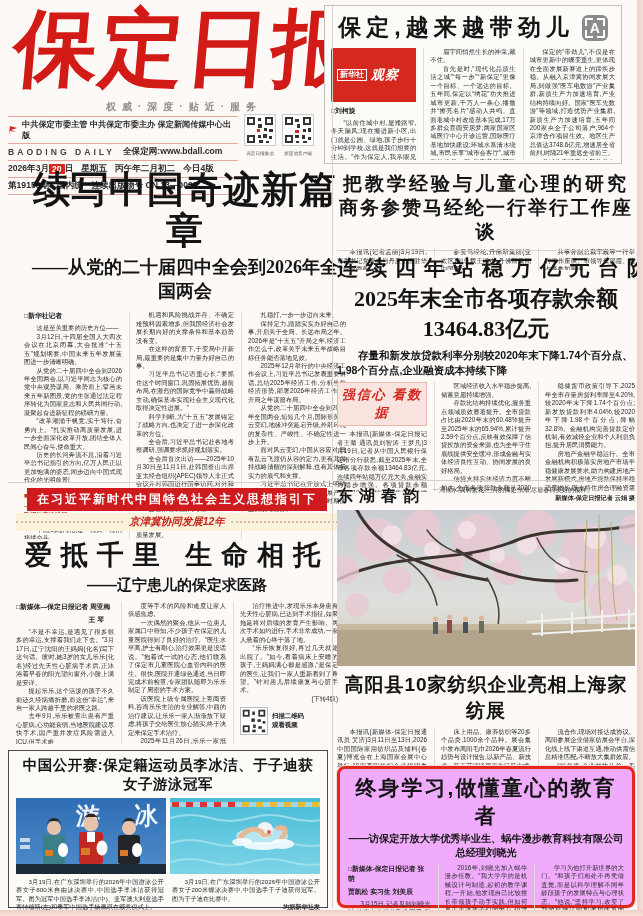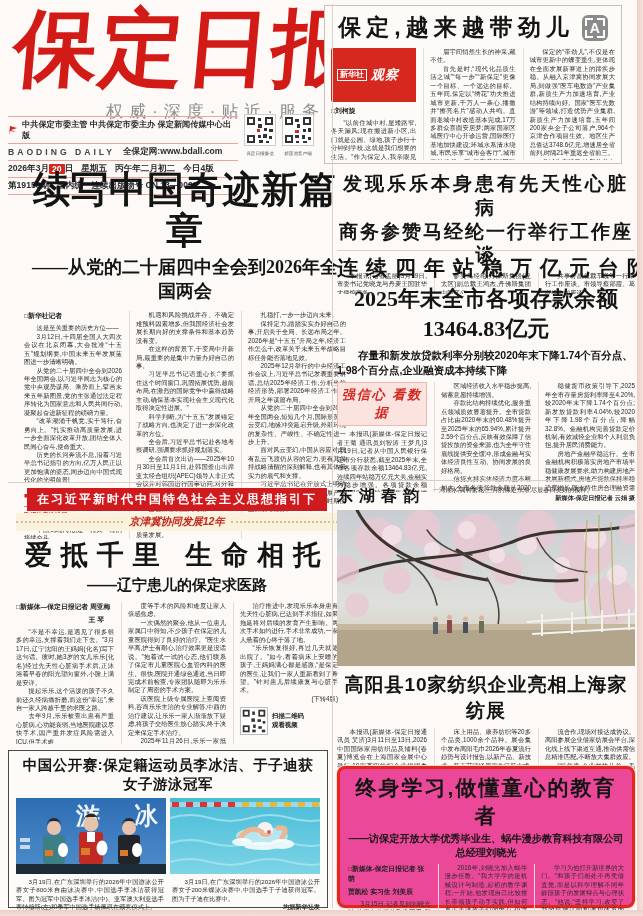--- a/index.html
+++ b/index.html
@@ -12,21 +12,21 @@
   .hl{font-weight:bold;color:#141414;font-family:"Liberation Sans","DejaVu Sans",sans-serif;}
   .serif{font-family:"Liberation Serif","DejaVu Serif",serif;}
   .cols{display:flex;gap:7px;}
   .col{flex:1;overflow:hidden;min-width:0;}
   .col + .col{border-left:1px solid #e4ddd6;padding-left:6px;}
   .tiny p{margin:0;text-indent:2em;font-size:6.3px;line-height:1.34;text-align:justify;color:#2b2b2b;}
   .byline{font-size:6.8px;font-weight:bold;color:#222;margin:0 0 3px 0;}
   .jump{font-size:6.3px;color:#2b2b2b;text-align:right;}
   
   .mh-title{font-family:"DejaVu Serif","Liberation Serif",serif;font-weight:bold;color:#d21a17;font-size:84px;line-height:1.0;letter-spacing:2px;transform:skewX(-5deg);white-space:nowrap;}
-  .mh-slogan{color:#8e8e8e;font-size:17px;letter-spacing:6px;font-weight:normal;}
+  .mh-slogan{color:#8e8e8e;font-size:10px;letter-spacing:6px;font-weight:bold;}
   .mh-row{display:flex;align-items:center;font-size:8.6px;color:#2c2c2c;font-weight:bold;border-top:1px solid #e7a79c;padding:2px 0;}
   .mh-row .sp{margin-right:8px;}
   .daybox{background:#d2281f;color:#fff;padding:0 3px;border-radius:1px;font-weight:bold;}
   .qrcap{font-size:4.6px;color:#555;text-align:center;margin-top:1px;}
   
   .obx{border:1px solid #c9c0b8;background:#fdfbf8;}
   .badge{background:#d5281f;color:#fff;display:flex;align-items:center;padding:18px 6px;border-radius:2px;width:86px;height:18px;}
   .badge .b1{font-size:8px;font-weight:bold;border:1px solid #fff;padding:0 2px;margin-right:4px;line-height:1.2;}
   .badge .b2{font-size:13px;font-weight:bold;font-style:italic;letter-spacing:1px;}
   .aicon{width:26px;height:26px;background:#8b8b8b;border-radius:6px;position:relative;display:flex;align-items:center;justify-content:center;color:#fff;font-weight:bold;font-size:14px;}
@@ -37,21 +37,21 @@
   .aicon i.br{right:3px;bottom:3px;border-left:none;border-top:none;}
   .inset{margin:4px 0;padding:2px 0;}
   .inset .t{font-size:7.4px;font-weight:bold;color:#111;}
   .inset .t::before{content:"■ ";color:#d2281f;}
   .inset .s{font-size:6.2px;font-weight:bold;color:#c3261d;margin-top:1px;}
   .redbanner{background:#cf1b1d;color:#fff;font-weight:bold;font-size:12px;text-align:center;letter-spacing:2px;padding:3px 10px;}
   .subbanner{background:#fbf2dc;color:#c3261d;font-weight:bold;font-style:italic;font-size:10.5px;text-align:center;padding:2px 0;display:flex;align-items:center;gap:6px;justify-content:center;}
   .subbanner .dots{flex:1;border-top:2px dotted #d7b9a9;height:0;}
   .tagbox{background:#fbe4e0;border:1px solid #efb9b0;color:#d2281f;font-weight:bold;font-style:italic;font-size:13px;letter-spacing:2px;text-align:center;padding:3px 0;margin-bottom:4px;}
   .swimbox{border:1.5px solid #4a4a4a;background:#fdfbf8;}
-  .redbox{border:3px solid #e3271c;border-radius:8px;background:#ec4899;box-shadow:0 0 0 1px #f7d9d4;}
+  .redbox{border:3px solid #e3271c;border-radius:8px;background:#f0abfc;box-shadow:0 0 0 1px #f7d9d4;}
   .caps{font-size:6.2px;line-height:1.35;text-align:justify;color:#2b2b2b;}
   .photo-frame{overflow:hidden;background:#ddd;}
 </style>
 </head>
 <body>
 
 <div class="paper">
 
   <div class="abs" style="left:8px;top:4px;width:322px;height:164px;">
     <div class="mh-title" style="position:absolute;left:6px;top:2px;">保定日报</div>
@@ -201,21 +201,21 @@
             <p>从党的二十届四中全会到2026年全国两会,短短几个月,国际形势风云变幻,地缘冲突延宕升级,外部环境的复杂性、严峻性、不确定性进一步上升。</p>
             <p>面对风云变幻,中国从容应对,既有乱云飞渡仍从容的定力,更有其保持战略清醒的深刻解释,也有其体量实力的底气和支撑。</p>
             <p>习近平总书记在开放式上明确指出,建设现代化产业体系,发展产业全链条优势跃升,是“十五五”时期的重要战略任务。</p>
           </div>
         <div class="jump">(下转3版)</div>
       </div>
     </div>
   </div>
 
   <div class="abs" style="left:337px;top:172px;width:298px;">
-    <div class="hl" style="font-size:19px;letter-spacing:3px;text-align:center;line-height:1.25;">发现乐乐本身患有先天性心脏病</div>
+    <div class="hl" style="font-size:19px;letter-spacing:3px;text-align:center;line-height:1.25;">把教学经验与儿童心理的研究</div>
     <div class="hl" style="font-size:19px;letter-spacing:2px;text-align:center;line-height:1.25;">商务参赞马经纶一行举行工作座谈</div>
     <div class="cols" style="margin-top:5px;height:22px;">
       <div class="col tiny">
           <p>本报讯(记者孟丽)3月19日,市委书记党晓龙与丹麦王国驻华大使馆商务</p>
         </div>
       <div class="col tiny">
           <p>参赞马经纶,丹佛斯集团(亚太区)副总裁王鸿杰,丹佛斯集团中国区公</p>
         </div>
       <div class="col tiny">
           <p>共事务副总裁车巍等一行举行工作座谈。市领导蔡部霞、葛占峰参加座谈。</p>

